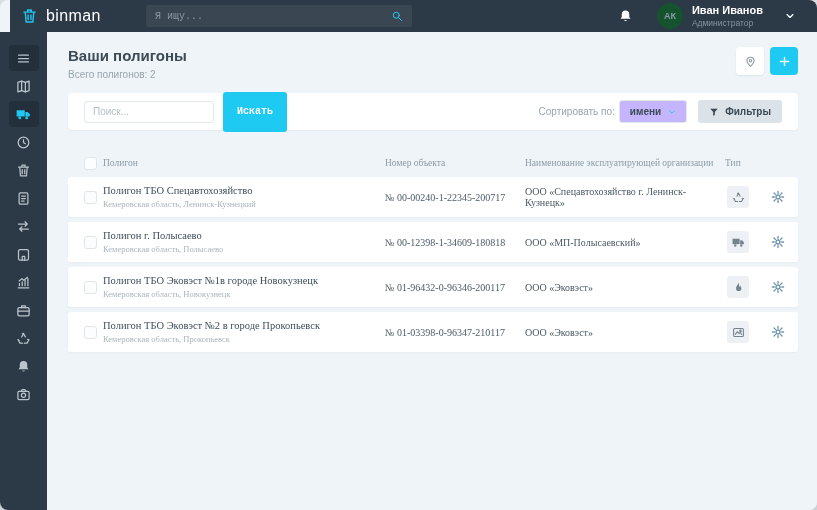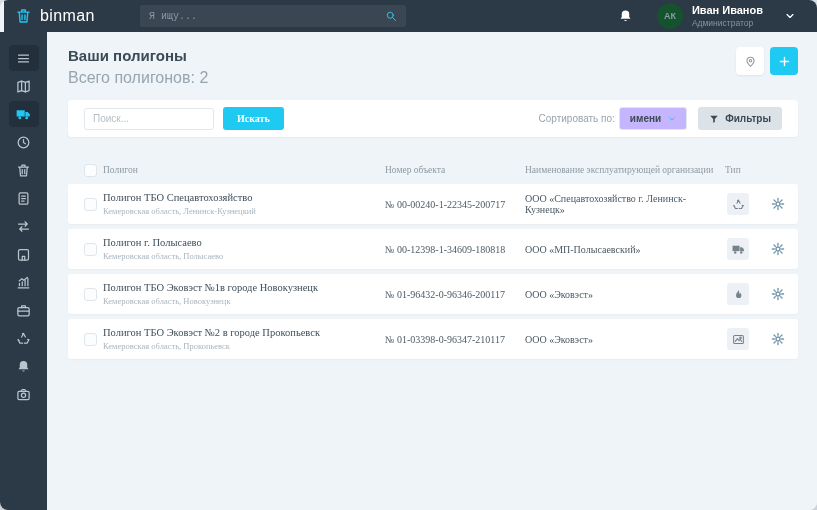--- a/index.html
+++ b/index.html
@@ -1,20 +1,20 @@
 <!DOCTYPE html>
 <html><head>
 <meta charset="utf-8">
 <style>
   * { margin:0; padding:0; box-sizing:border-box; }
   html,body { width:817px; height:510px; font-family:"Liberation Sans", sans-serif; background:#dfe6ea; }
   .app { position:relative; width:817px; height:510px; border-radius:8px; overflow:hidden; background:#eef4f7; box-shadow:0 6px 18px rgba(30,45,60,.25); }
 
   
-  .topbar { position:absolute; top:0; left:4px; right:0; height:32px; background:#2c3946; display:flex; align-items:center; z-index:3; }
+  .topbar { position:absolute; top:0; left:10px; right:0; height:32px; background:#2c3946; display:flex; align-items:center; z-index:3; }
   .logo { display:flex; align-items:center; gap:8px; padding-left:11px; }
   .logo-icon { width:17px; height:18px; color:#22c5f0; display:flex; }
   .logo-text { color:#ffffff; font-size:16px; letter-spacing:.4px; }
   .top-search { margin-left:45px; width:266px; height:22px; background:#3a4753; border-radius:2px; display:flex; align-items:center; padding:0 9px; }
   .top-search input { flex:1; background:transparent; border:none; outline:none; font-size:10px; color:#cfd8de; font-family:Liberation Mono, monospace; }
   .top-search input::placeholder { color:#8897a3; }
   .top-search .mag { width:12px; height:12px; color:#1ec9f2; display:flex; cursor:pointer; }
   .top-right { margin-left:auto; display:flex; align-items:center; padding-right:22px; }
   .bell-btn { width:15px; height:16px; color:#ffffff; display:flex; margin-right:24px; cursor:pointer; }
   .avatar { width:26px; height:26px; border-radius:50%; background:#14532d; color:#8b9aa7; font-size:9px; font-weight:bold; display:flex; align-items:center; justify-content:center; margin-right:9px; }
@@ -28,32 +28,32 @@
   .sb-item { width:30px; height:26px; margin-bottom:2px; border-radius:4px; display:flex; align-items:center; justify-content:center; color:#b9c4cc; cursor:pointer; }
   .sb-item .icon { display:flex; }
   .sb-item svg { width:15px; height:15px; }
   .sb-item.boxed { background:#232f3b; }
   .sb-item.active { color:#1fc8f2; }
 
   
   .content { position:absolute; left:47px; top:32px; right:0; bottom:0; background:#eef4f7; border-top-left-radius:6px; padding:15px 19px 0 21px; }
   .page-head { display:flex; align-items:flex-start; }
   .page-title { font-size:15px; font-weight:bold; color:#3b4a54; }
-  .page-sub { font-size:16px; color:#98a5af; margin-top:5px; }
+  .page-sub { font-size:10px; color:#98a5af; margin-top:5px; }
   .head-actions { margin-left:auto; display:flex; gap:6px; }
   .btn-square { width:28px; height:28px; border-radius:4px; border:none; display:flex; align-items:center; justify-content:center; cursor:pointer; }
   .btn-map { background:#ffffff; color:#8d9aa5; box-shadow:0 1px 2px rgba(40,60,80,.08); }
   .btn-map svg { width:13px; height:13px; }
   .btn-add { background:#1ec9f2; color:#ffffff; }
   .btn-add svg { width:13px; height:13px; }
 
   .filter-card { margin-top:13px; background:#ffffff; border-radius:4px; height:37px; display:flex; align-items:center; padding:4px 16px; box-shadow:0 1px 2px rgba(40,60,80,.05); }
   .search-input { width:130px; height:22px; border:1px solid #e1e8ec; border-radius:3px; font-size:10px; padding:0 8px; color:#4b5a64; outline:none; font-family:inherit; }
   .search-input::placeholder { color:#b3bfc7; }
-  .btn-search { margin-left:9px; height:23px; padding:0 14px; background:#1ec9f2; color:#ffffff; font-size:10px; font-weight:bold; border:none; border-radius:3px; cursor:pointer; font-family:Liberation Serif, serif; }
+  .btn-search { margin-left:9px; height:40px; padding:0 14px; background:#1ec9f2; color:#ffffff; font-size:10px; font-weight:bold; border:none; border-radius:3px; cursor:pointer; font-family:Liberation Mono, monospace; }
   .sort-group { margin-left:auto; display:flex; align-items:center; }
   .sort-label { font-size:10px; color:#97a4ae; margin-right:4px; }
   .sort-select { height:23px; border:1px solid #e1e8ec; border-radius:3px; display:flex; align-items:center; gap:7px; padding:0 10px; font-size:10px; font-weight:bold; color:#3b4a54; background:#c4b5fd; cursor:pointer; }
   .sort-select .chev { width:8px; height:8px; color:#1ec9f2; display:flex; }
   .btn-filters { margin-left:11px; height:23px; display:flex; align-items:center; gap:6px; padding:0 11px; background:#dbe2e8; border-radius:3px; font-size:10px; font-weight:bold; color:#3b4a54; border:none; cursor:pointer; font-family:inherit; }
   .btn-filters .funnel { width:10px; height:10px; display:flex; color:#3b4a54; }
 
   .grid-cols { display:grid; grid-template-columns:19px 282px 140px 200px 40px 1fr; align-items:center; padding:0 16px;font-family:Liberation Serif, serif; }
   .table-header { margin-top:19px; height:28px; font-size:9.5px; color:#8e9ba6; }
   .row-card { height:40px; background:#ffffff; border-radius:3px; margin-bottom:5px; box-shadow:0 1px 2px rgba(40,60,80,.04); }

